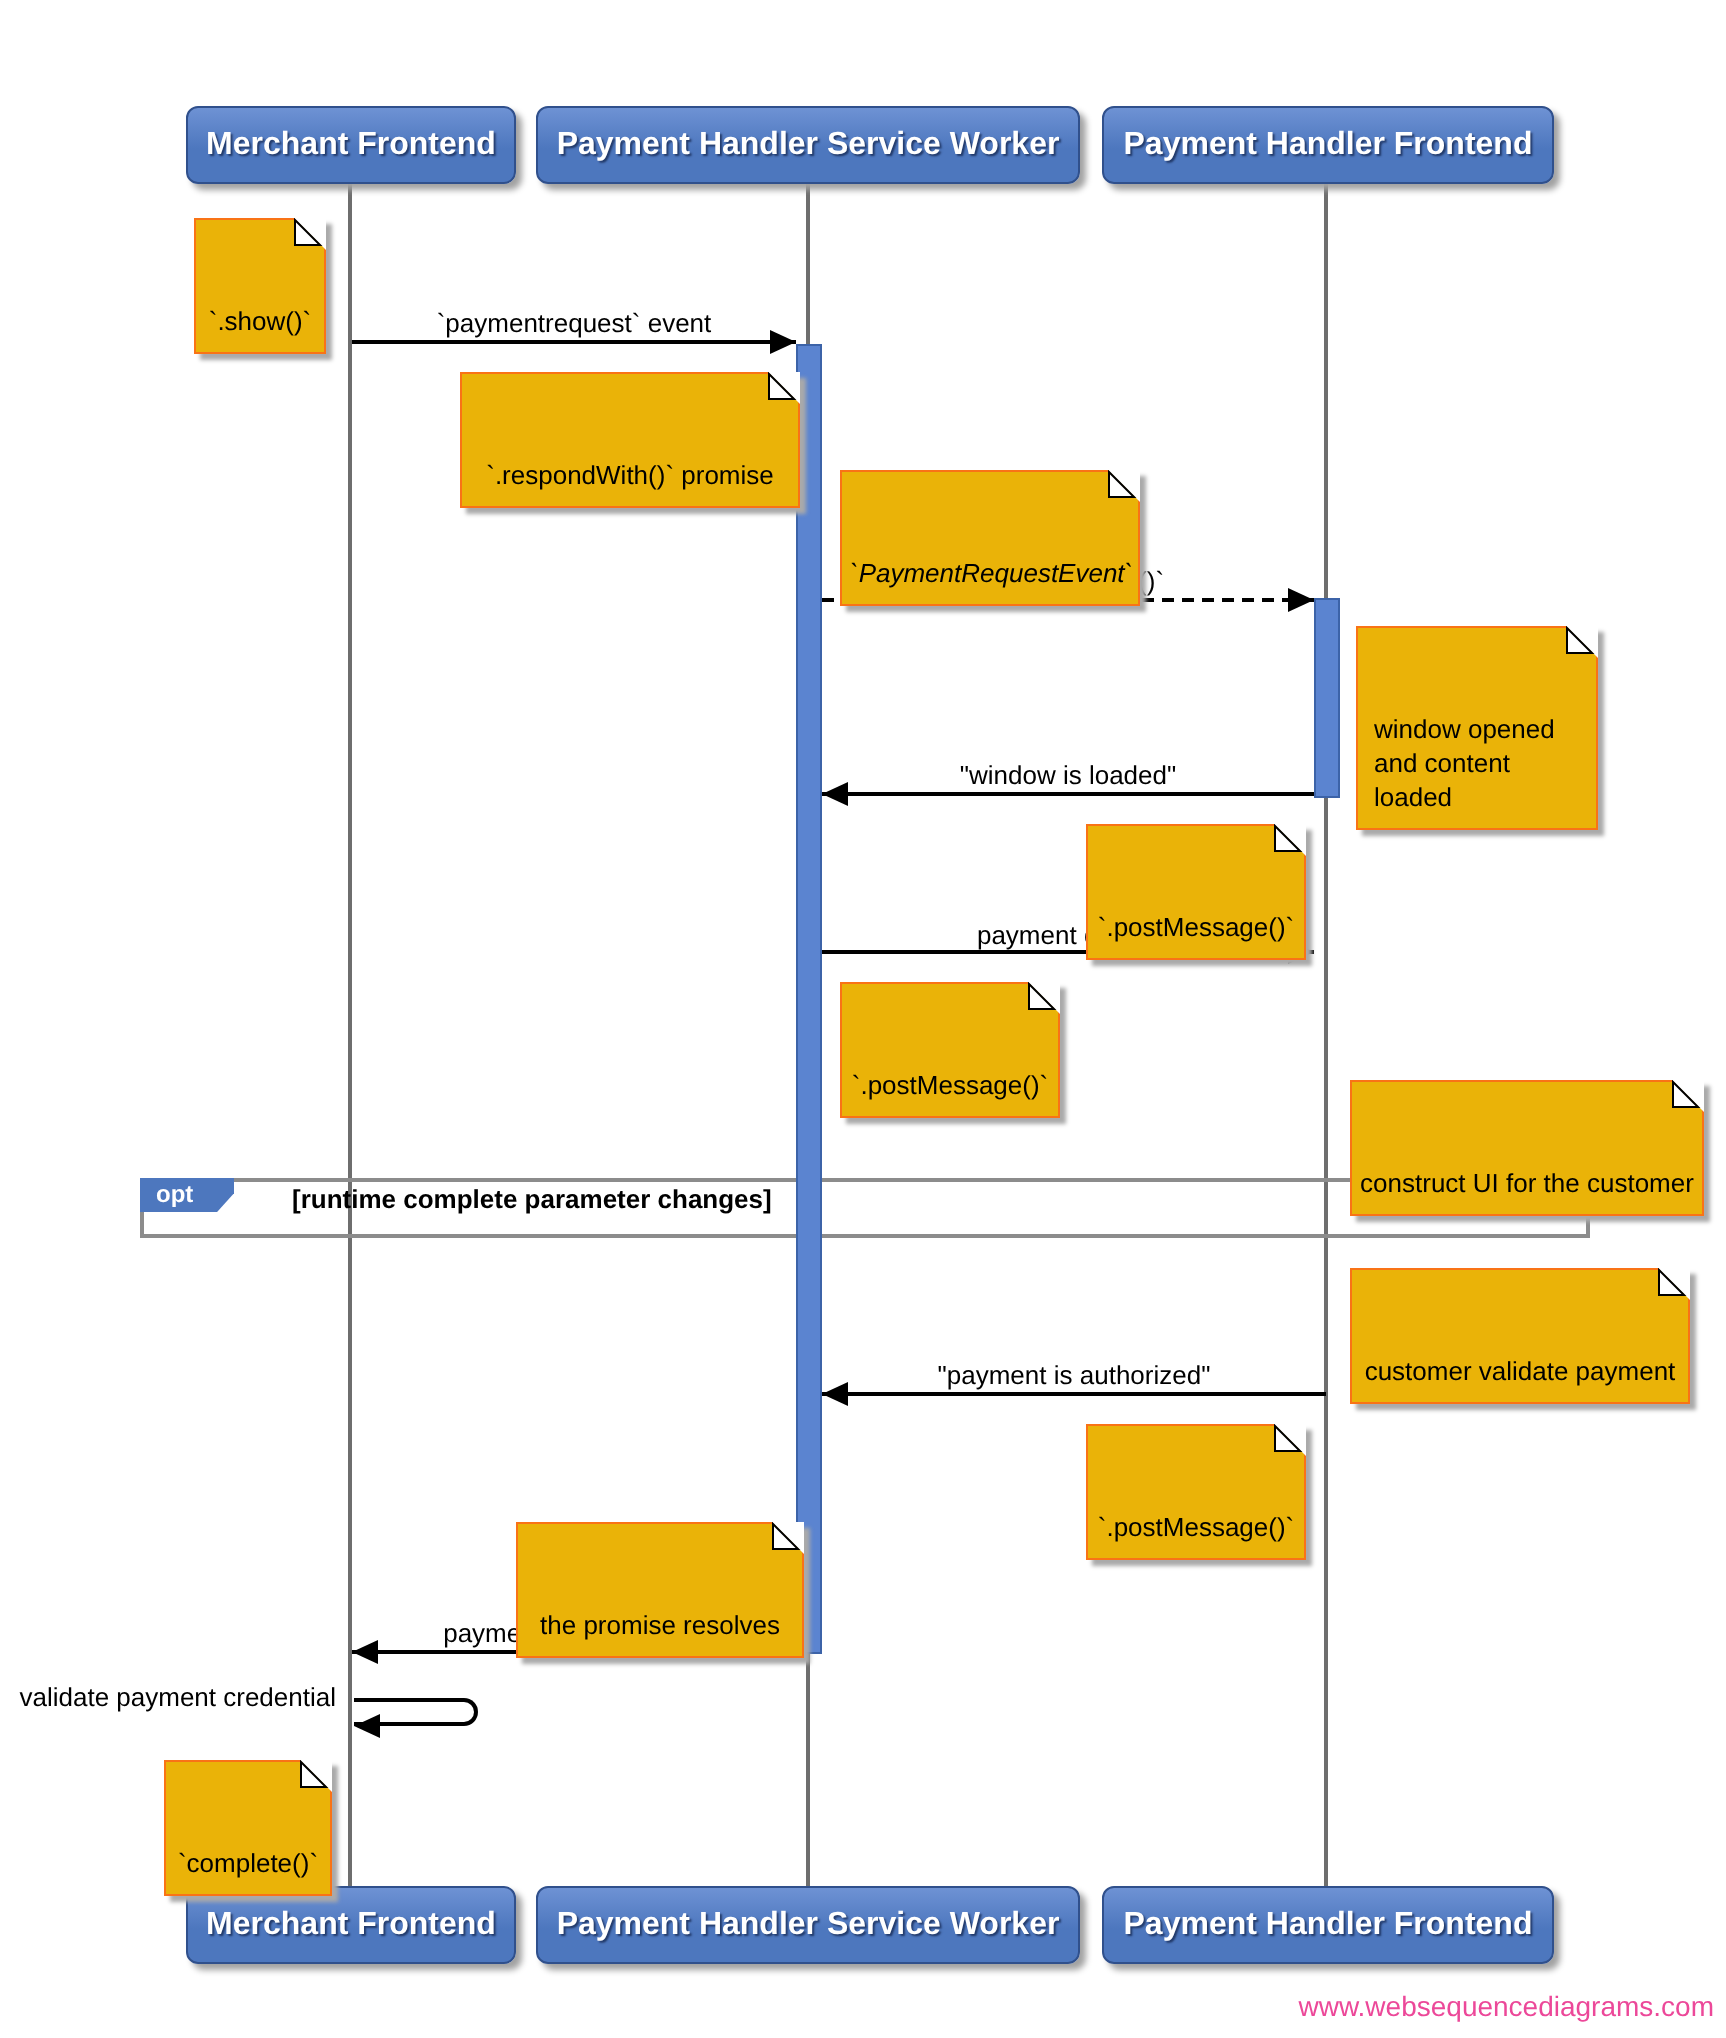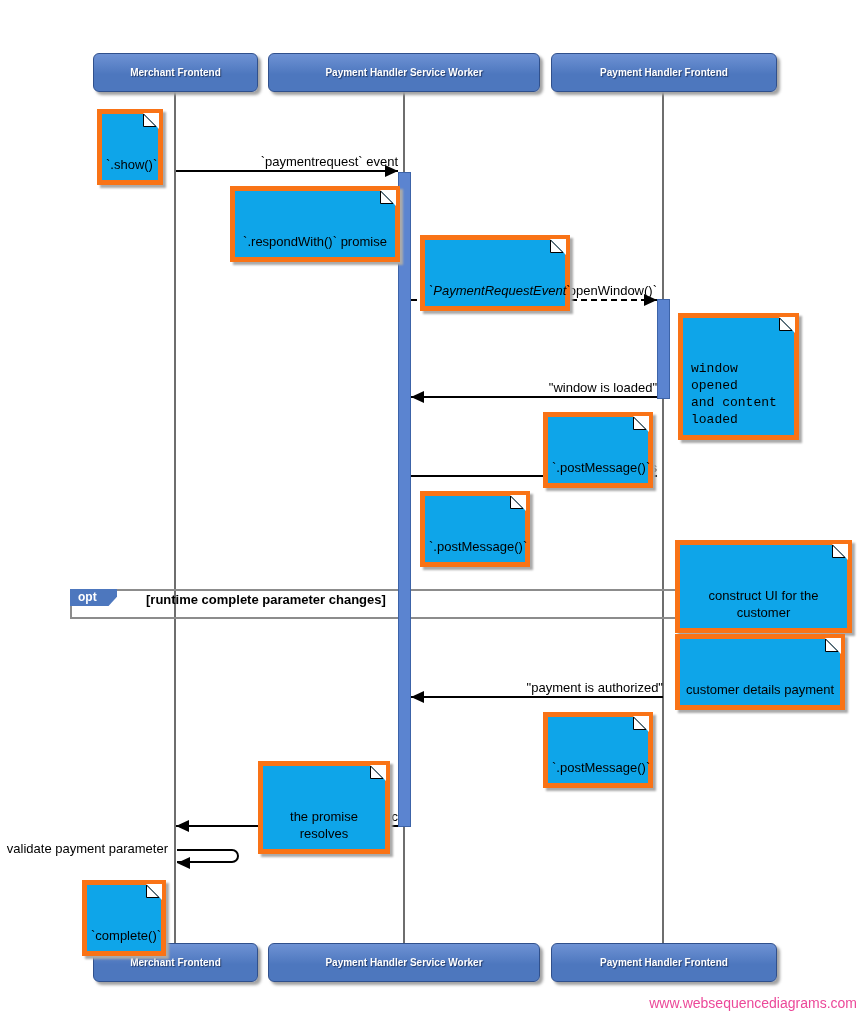--- a/index.html
+++ b/index.html
@@ -12,38 +12,38 @@
     font-size:15px;font-weight:bold;
   }
   .lifeline{
     position:absolute;top:92px;height:851px;width:2px;
     background:var(--lifeline,#6e6e6e);z-index:0;
   }
   .pbox{
     position:absolute;height:39px;box-sizing:border-box;
     background:linear-gradient(180deg,var(--participant-top,#6e92d4) 0%,var(--participant-fill,#4d77be) 55%,var(--participant-fill,#4d77be) 100%);
     border:1px solid var(--participant-border,#30508c);border-radius:6px;
-    color:#fff;font-weight:bold;font-size:10px;
+    color:#fff;font-weight:bold;font-size:16px;
     display:flex;align-items:center;justify-content:center;
     text-shadow:1px 1px 1px rgba(10,25,60,.65);
     box-shadow:3px 3px 3px #a2a2a2;z-index:4;
   }
   .activation{
     position:absolute;width:13px;box-sizing:border-box;
     background:var(--activation-fill,#5b84d0);
     border:1px solid var(--activation-border,#3c63a8);z-index:3;
   }
   .note{
-    position:absolute;box-sizing:border-box;background:#0ea5e9;border:5px solid #f97316;
+    position:absolute;box-sizing:border-box;background:#eab308;border:1px solid #f97316;
     box-shadow:3px 3px 2px #aaaaaa;font-size:13px;line-height:17px;
     padding:8px 4px 7px;text-align:center;white-space:pre-line;z-index:5;
   }
-  .note.left-text{text-align:left;padding-left:8px;padding-right:16px;font-family:Liberation Mono, monospace;}
+  .note.left-text{text-align:left;padding-left:8px;padding-right:16px;}
   .fold{position:absolute;top:-1px;right:-1px;z-index:6;}
-  .msg-label{position:absolute;font-size:13px;text-align:right;z-index:4;}
+  .msg-label{position:absolute;font-size:13px;text-align:center;z-index:4;}
   .msg-line{position:absolute;height:0;border-top:2px solid #000;z-index:4;}
   .msg-line.dashed{border-top-style:dashed;}
   .head{position:absolute;width:0;height:0;z-index:4;}
   .head-r{border-top:6px solid transparent;border-bottom:6px solid transparent;border-left:13px solid #000;}
   .head-l{border-top:6px solid transparent;border-bottom:6px solid transparent;border-right:13px solid #000;}
   .self-loop{
     position:absolute;left:177px;top:849px;width:62px;height:14px;box-sizing:border-box;
     border:2px solid #000;border-left:none;border-radius:0 9px 9px 0;z-index:4;
   }
   .frame{
@@ -113,21 +113,21 @@
   <div class="head head-r" style="left:644px;top:470px;"></div>
 
   <div class="msg-label" style="left:411px;top:680px;width:252px;">"payment is authorized"</div>
   <div class="msg-line" style="left:411px;top:696px;width:252px;"></div>
   <div class="head head-l" style="left:411px;top:691px;"></div>
 
   <div class="msg-label" style="left:176px;top:809px;width:222px;">payment credential etc</div>
   <div class="msg-line" style="left:176px;top:825px;width:222px;"></div>
   <div class="head head-l" style="left:176px;top:820px;"></div>
 
-  <div class="msg-label" style="left:0px;top:841px;width:168px;text-align:right;">validate payment parameter</div>
+  <div class="msg-label" style="left:0px;top:841px;width:168px;text-align:right;">validate payment credential</div>
   <div class="self-loop"></div>
   <div class="head head-l" style="left:177px;top:857px;"></div>
 
   <div class="note" style="left:97px;top:109px;width:66px;">
     <svg class="fold" width="16" height="16" viewBox="0 0 16 16">
         <path d="M0,0 L16,0 L16,16 Z" fill="#ffffff"></path>
         <path d="M0.5,1 L13,13.5 L0.5,13.5 Z" fill="#ffffff" stroke="#000000"></path>
       </svg>
     <span>`.show()`</span>
   </div>
@@ -179,32 +179,32 @@
         <path d="M0.5,1 L13,13.5 L0.5,13.5 Z" fill="#ffffff" stroke="#000000"></path>
       </svg>
     <span>construct UI for the customer</span>
   </div>
 
   <div class="note" style="left:675px;top:634px;width:170px;">
     <svg class="fold" width="16" height="16" viewBox="0 0 16 16">
         <path d="M0,0 L16,0 L16,16 Z" fill="#ffffff"></path>
         <path d="M0.5,1 L13,13.5 L0.5,13.5 Z" fill="#ffffff" stroke="#000000"></path>
       </svg>
-    <span>customer details payment</span>
+    <span>customer validate payment</span>
   </div>
 
   <div class="note" style="left:543px;top:712px;width:110px;">
     <svg class="fold" width="16" height="16" viewBox="0 0 16 16">
         <path d="M0,0 L16,0 L16,16 Z" fill="#ffffff"></path>
         <path d="M0.5,1 L13,13.5 L0.5,13.5 Z" fill="#ffffff" stroke="#000000"></path>
       </svg>
     <span>`.postMessage()`</span>
   </div>
 
-  <div class="note" style="left:258px;top:761px;width:132px;">
+  <div class="note" style="left:258px;top:761px;width:144px;">
     <svg class="fold" width="16" height="16" viewBox="0 0 16 16">
         <path d="M0,0 L16,0 L16,16 Z" fill="#ffffff"></path>
         <path d="M0.5,1 L13,13.5 L0.5,13.5 Z" fill="#ffffff" stroke="#000000"></path>
       </svg>
     <span>the promise resolves</span>
   </div>
 
   <div class="note" style="left:82px;top:880px;width:84px;">
     <svg class="fold" width="16" height="16" viewBox="0 0 16 16">
         <path d="M0,0 L16,0 L16,16 Z" fill="#ffffff"></path>

